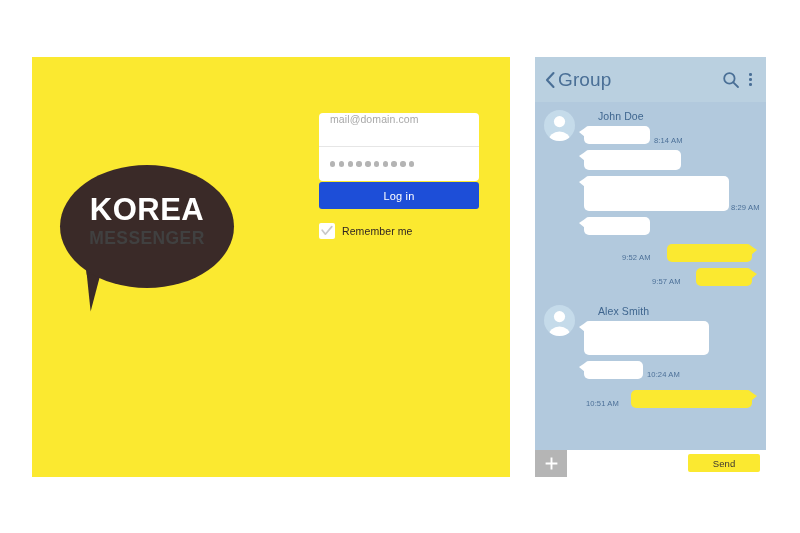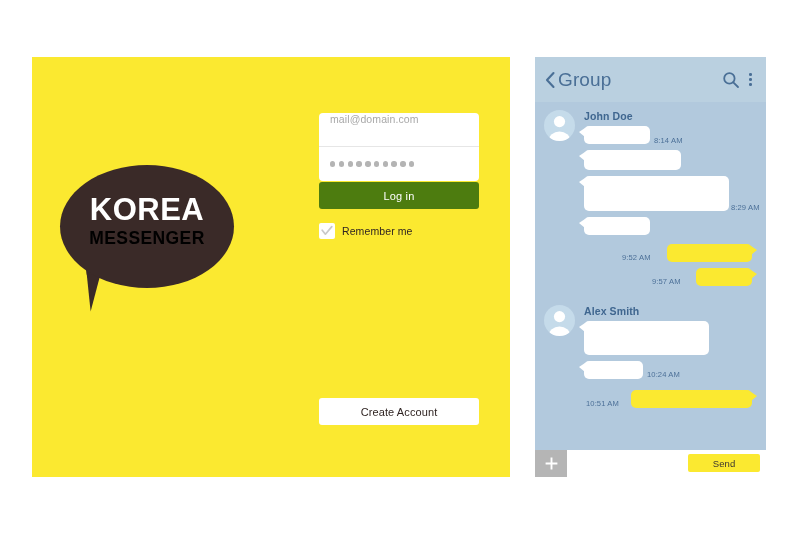--- a/index.html
+++ b/index.html
@@ -72,21 +72,21 @@
   .logo-main {
     display: block;
     color: #ffffff;
     font-size: 31px;
     font-weight: bold;
     letter-spacing: 0.5px;
     line-height: 34px;
   }
   .logo-sub {
     display: block;
-    color: #000000;
+    color: #404040;
     font-size: 17.5px;
     font-weight: bold;
     letter-spacing: 0.4px;
     line-height: 21px;
     margin-top: 1px;
   }
 
   
   #panel-login {
     left: 288px;
@@ -127,21 +127,21 @@
     height: 5.4px;
     border-radius: 50%;
     background: #b4b4b4;
   }
   .login-button {
     position: absolute;
     left: 31px;
     top: 125px;
     width: 160px;
     height: 27px;
-    background: #4d7c0f;
+    background: #1d4ed8;
     border-radius: 3px;
     display: flex;
     align-items: center;
     justify-content: center;
   }
   .login-button span {
     color: #ffffff;
     font-size: 11px;
     letter-spacing: 0.2px;
   }
@@ -235,22 +235,23 @@
     width: 31px;
     height: 31px;
     border-radius: 50%;
     background: #c5dbea;
     overflow: hidden;
   }
   .sender-name {
     position: absolute;
     color: #3f668f;
     font-size: 10.5px;
-    font-weight: bold;
-    letter-spacing: 0.1px;
+    font-weight: normal;
+    letter-spacing: 0.1px;
+    margin-left: 14px;
   }
 
   .bubble {
     position: absolute;
     border-radius: 5px;
   }
   .bubble.in {
     background: #ffffff;
   }
   .bubble.in::before {
@@ -369,23 +370,20 @@
 
     <div class="remember-row">
       <div class="checkbox">
         <svg width="12" height="12" viewBox="0 0 12 12">
           <path d="M1.2 5.2 L4.4 9.2 L10.8 1.6" fill="none" stroke="#c9c9c9" stroke-width="1.7" stroke-linecap="round" stroke-linejoin="round"></path>
         </svg>
       </div>
       <span class="remember-label">Remember me</span>
     </div>
 
-    <div class="create-button">
-      <span>Create Account</span>
-    </div>
   </div>
 
   <div class="panel" id="panel-chat">
 
     <div class="chat-header">
       <div class="back-chevron">
         <svg width="12" height="20" viewBox="0 0 12 20">
           <path d="M9.5 3 L3 10 L9.5 17" fill="none" stroke="#4a6f96" stroke-width="2.1" stroke-linecap="round" stroke-linejoin="round"></path>
         </svg>
       </div>

